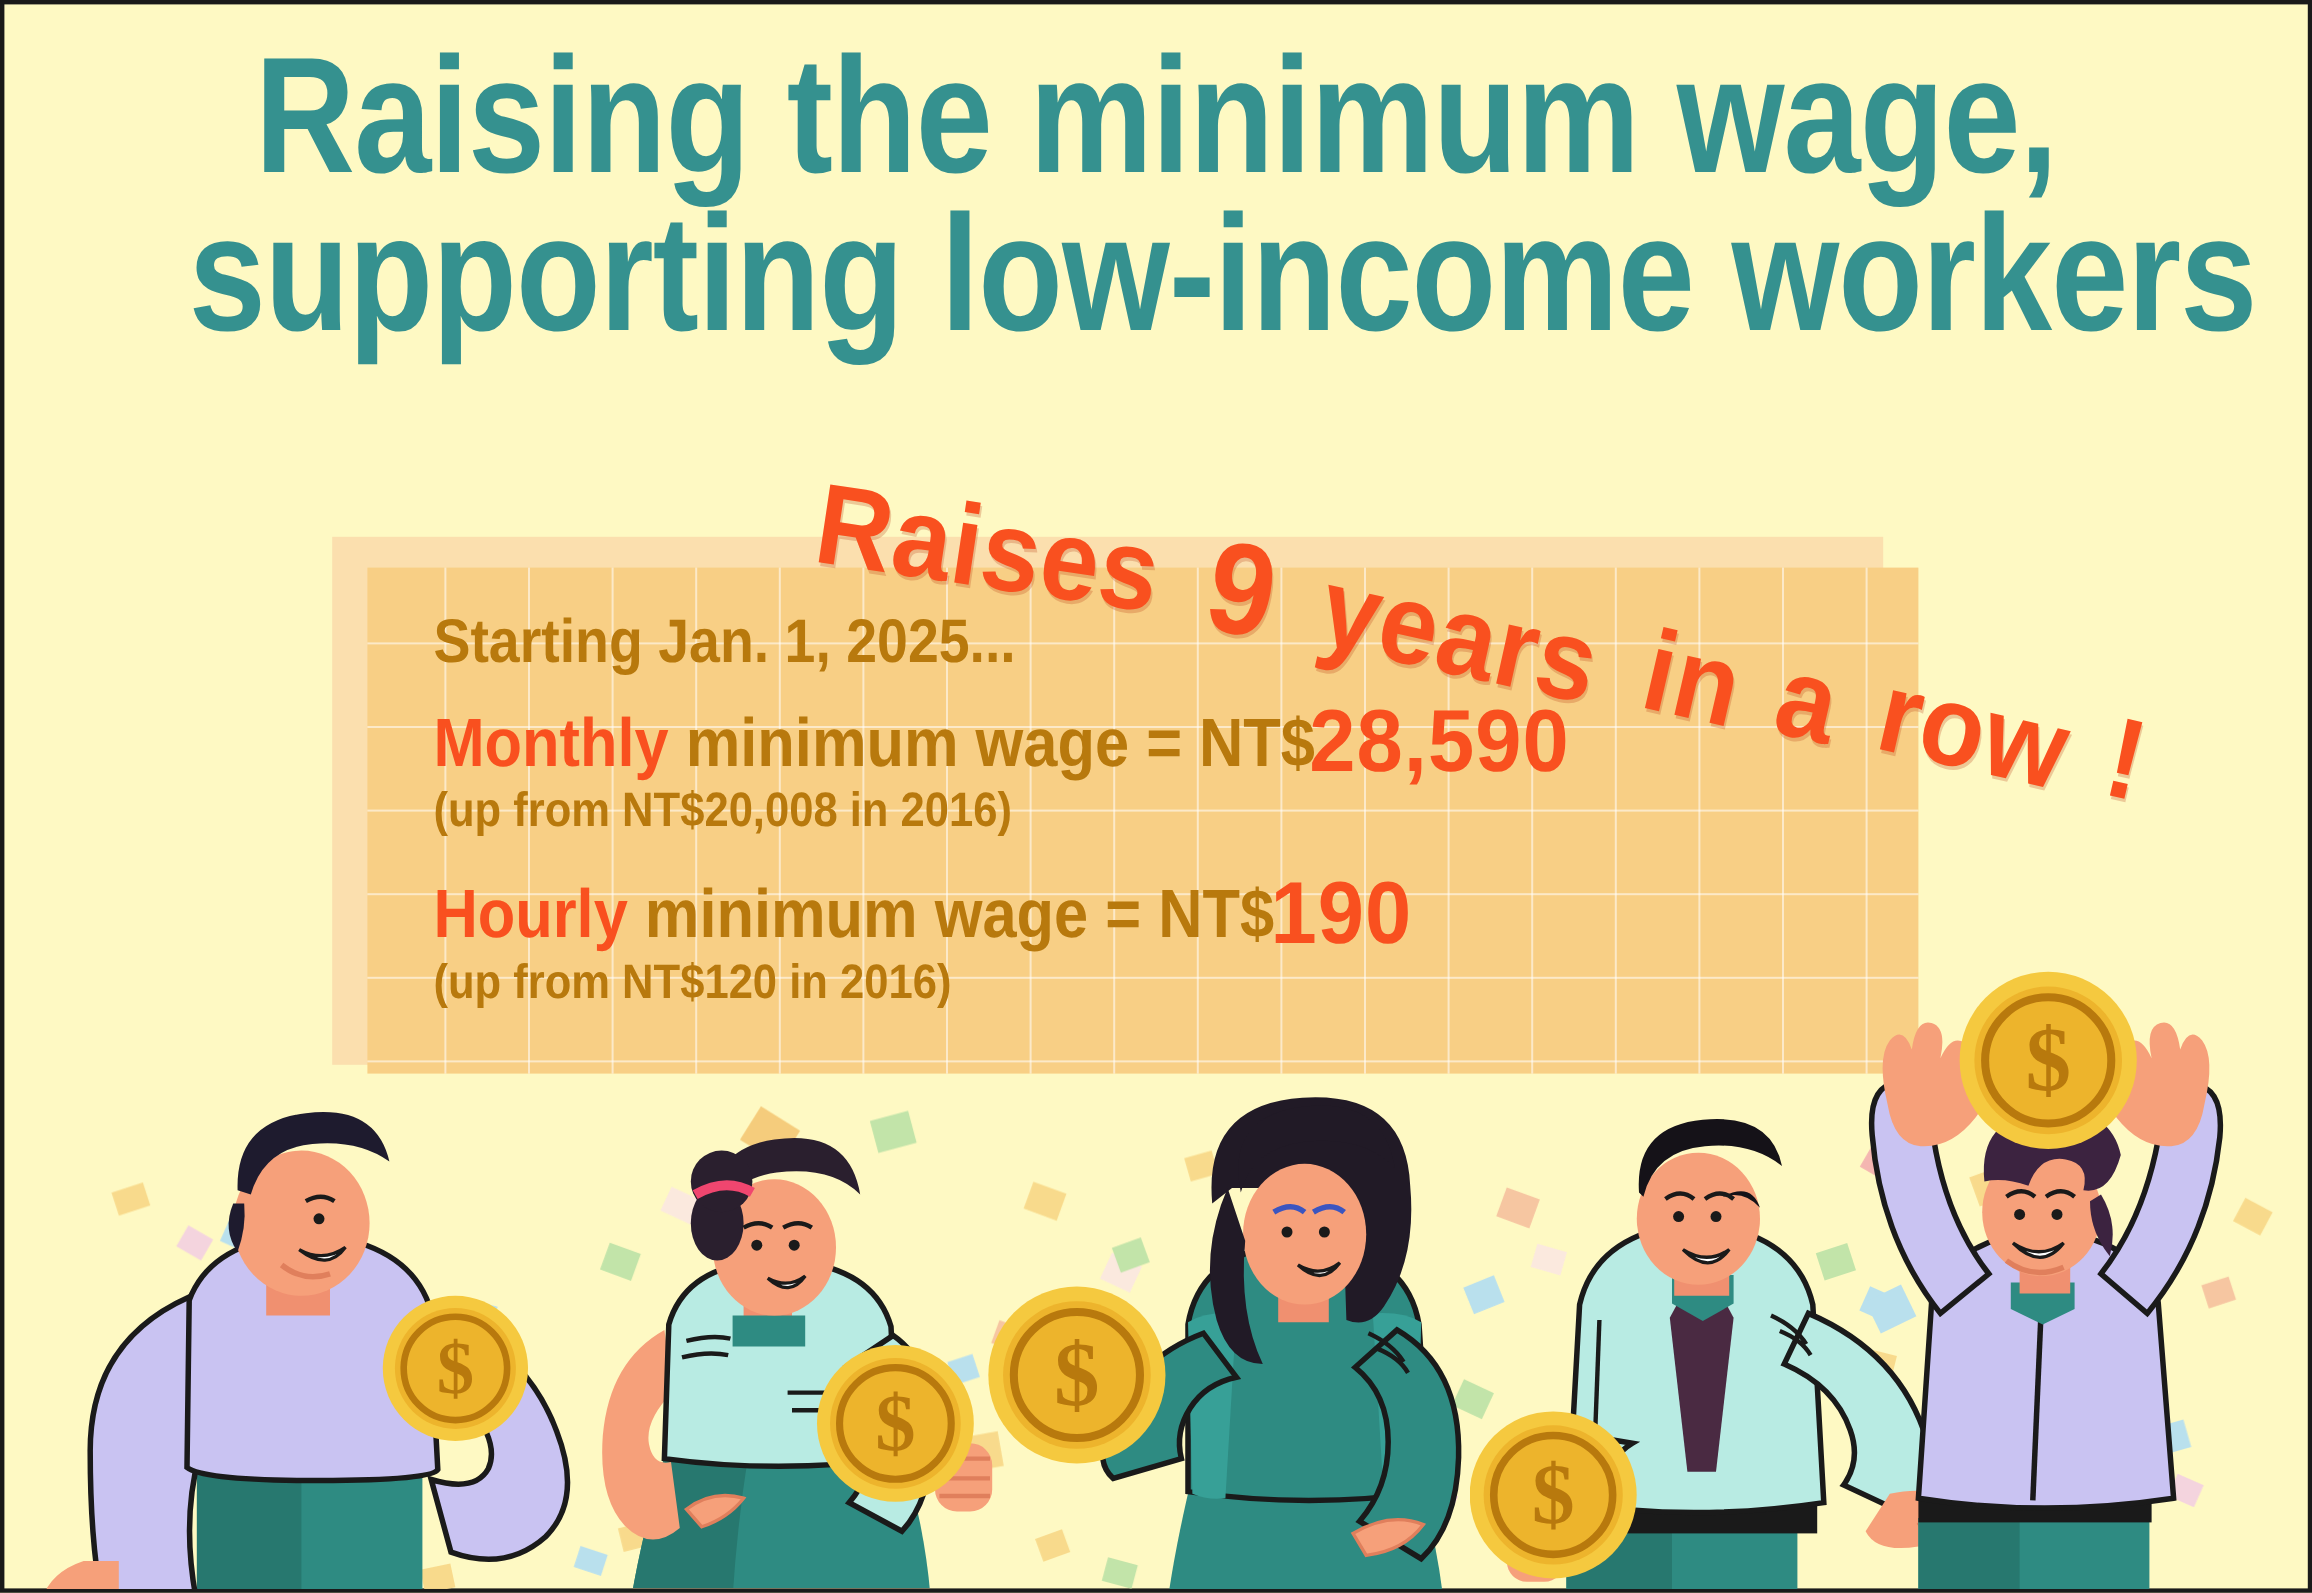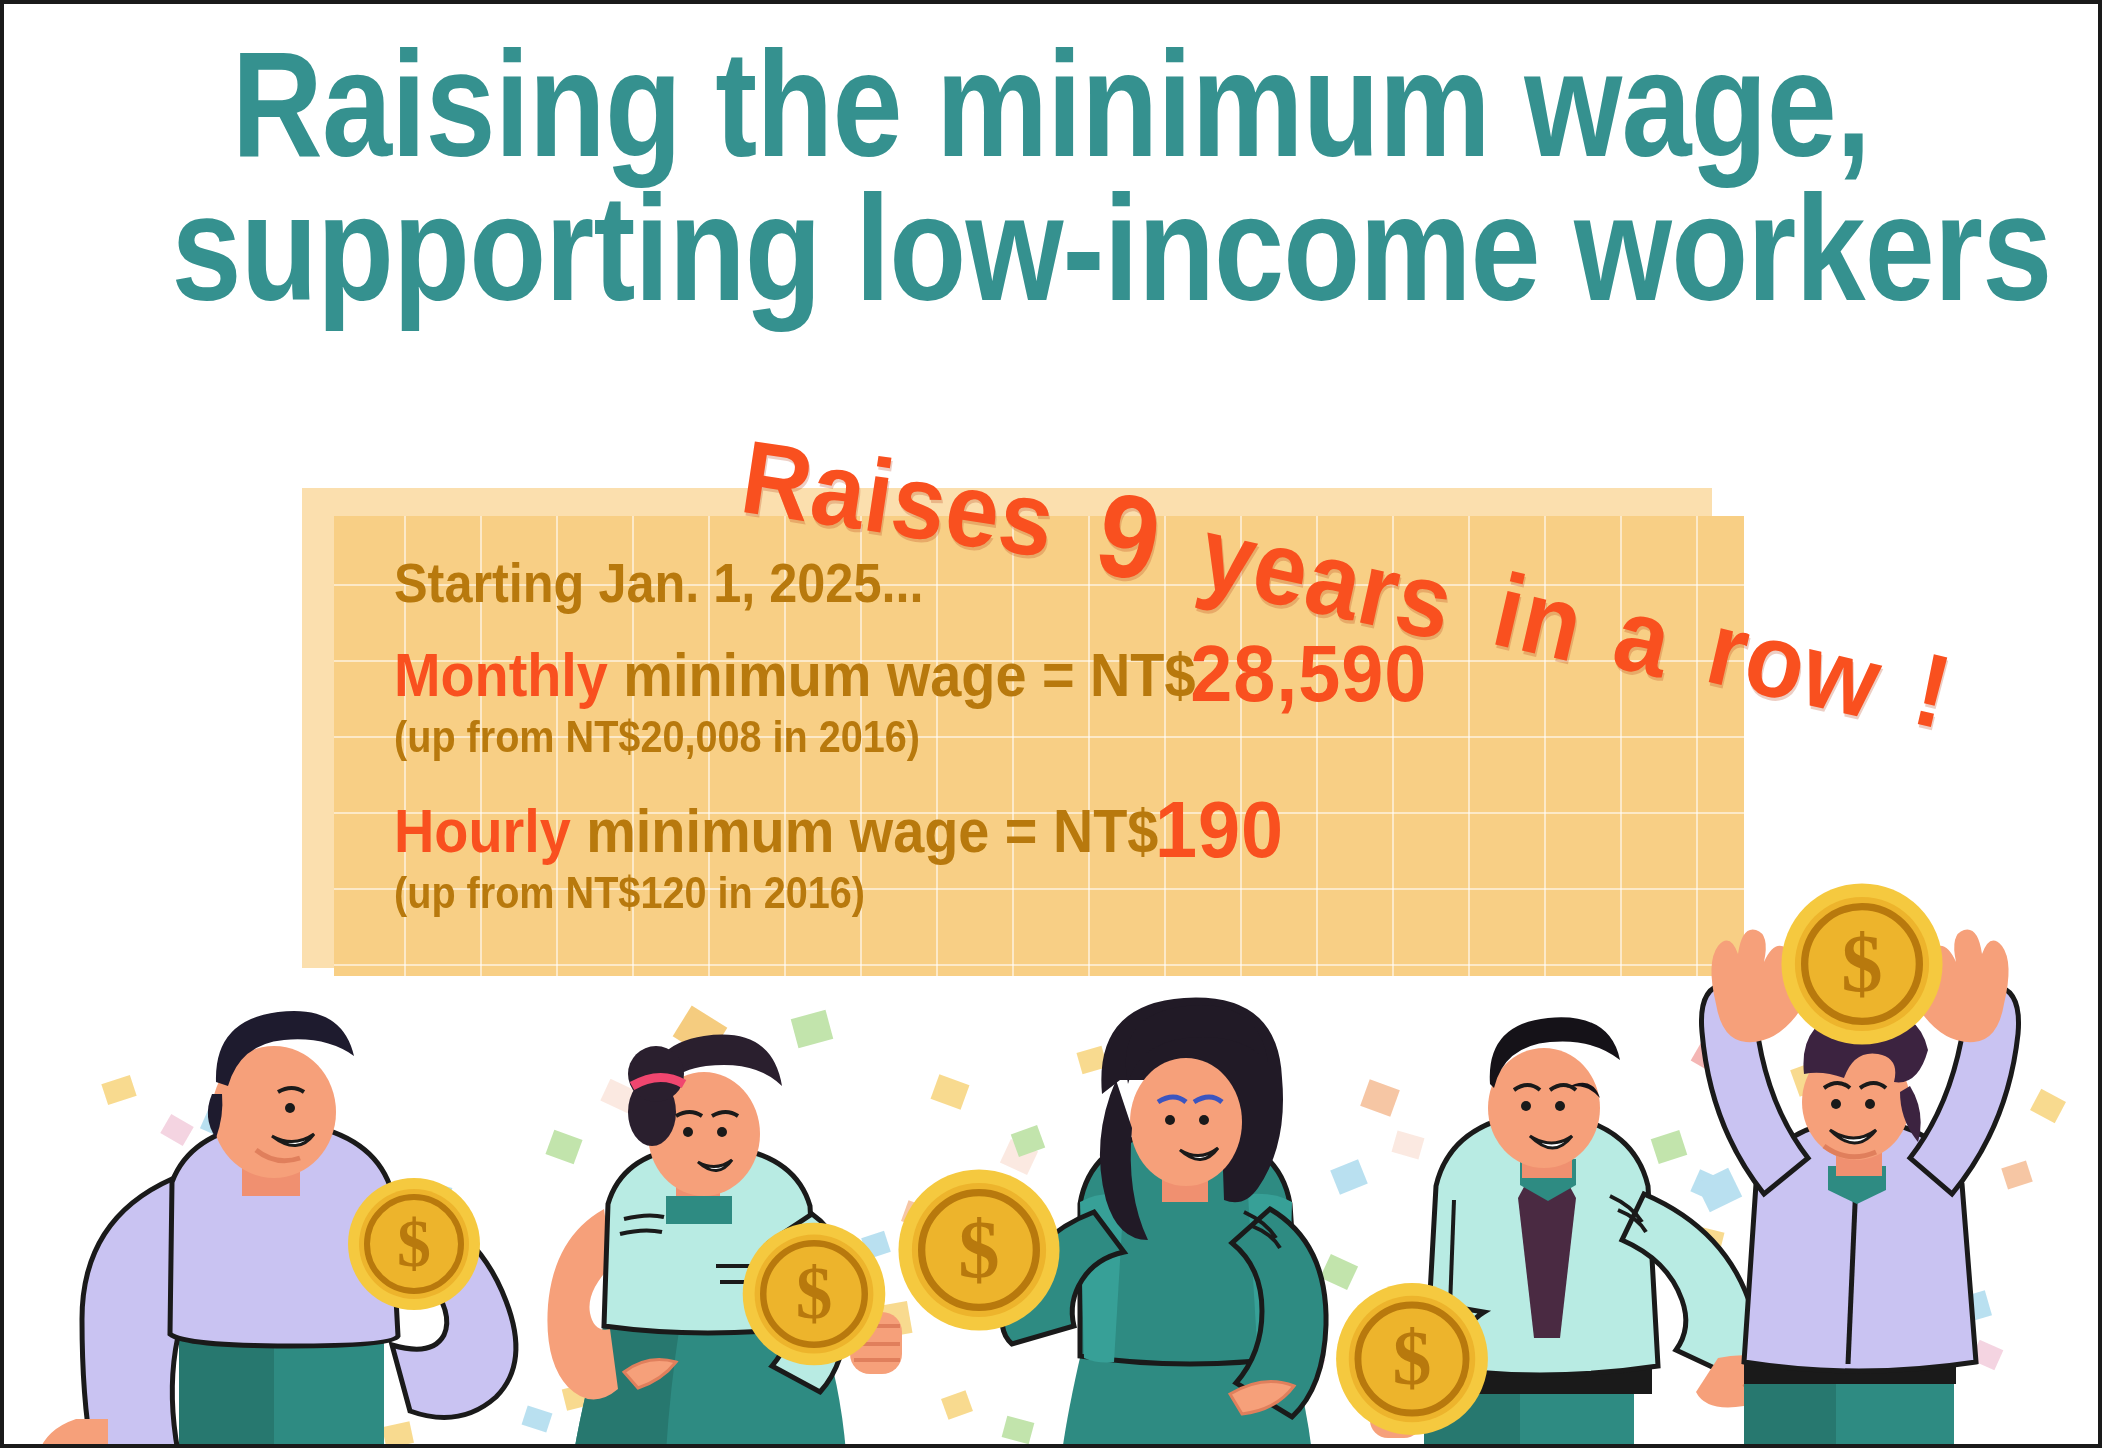--- a/index.html
+++ b/index.html
@@ -1,19 +1,19 @@
 <!DOCTYPE html>
 <html><head>
 <meta charset="utf-8">
 <style>
   html,body{margin:0;padding:0;background:#111;}
   #poster{
     position:relative;
     width:2102px;height:1448px;
-    background:#ffffff;
+    background:#fef9c3;
     overflow:hidden;
     border:4px solid #1a1a1a;
     box-sizing:border-box;
     font-family:"Liberation Sans", sans-serif;
   }
 
   
   .title-block{
     position:absolute;
     top:28px;left:0;right:0;

